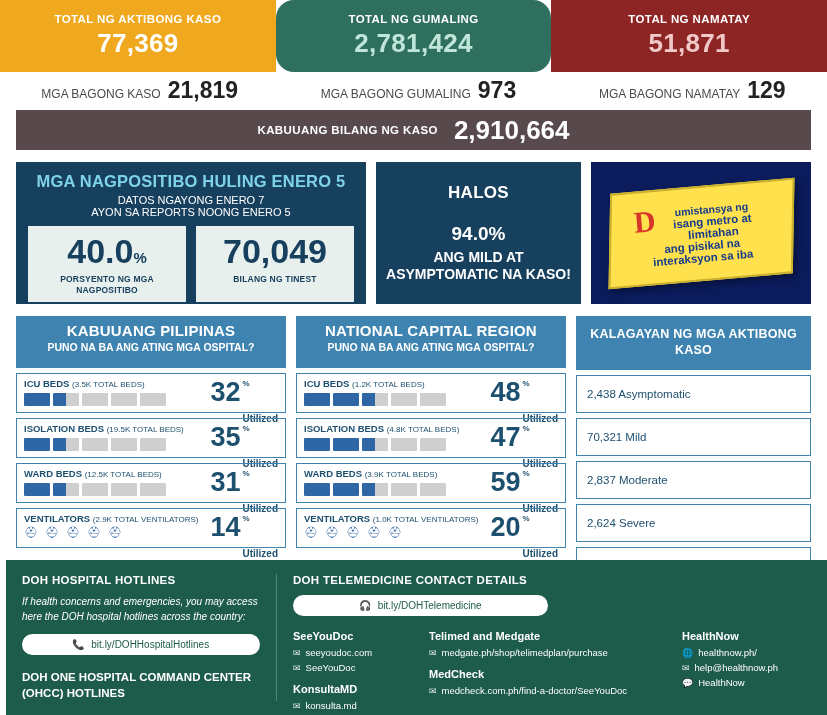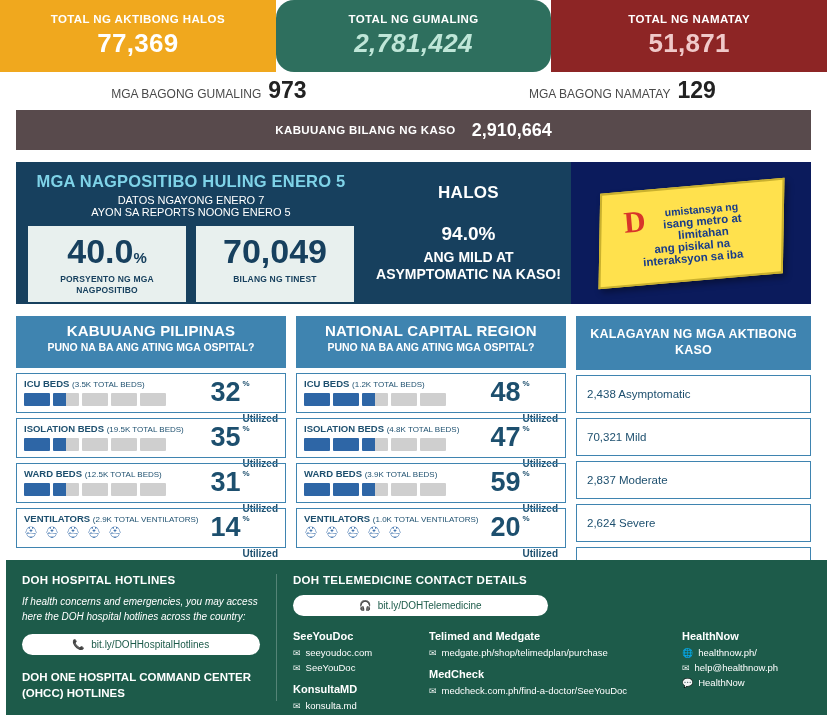--- a/index.html
+++ b/index.html
@@ -20,44 +20,44 @@
     display: flex; flex-direction: column;
     align-items: center; justify-content: center;
     color: #ffffff;
   }
   .top-cell.active { background: #f0a81e; }
   .top-cell.recov  { background: #2e6f5e; border-radius: 18px; }
   .top-cell.death  { background: #8d2525; }
   .top-label { font-size: 11.5px; font-weight: bold; letter-spacing: .4px; }
   .top-value { font-size: 26px; font-weight: bold; margin-top: 3px; letter-spacing: .3px; }
   .top-cell.active .top-value { color: #ffffff; }
-  .top-cell.recov .top-value { color: #bfe6d8; font-style: italic; }
+  .top-cell.recov .top-value { color: #bfe6d8; }
   .top-cell.death .top-value { color: #f0c9c9; }
 
   
   .new-row {
     height: 38px; width: 827px; background: #ffffff;
     display: flex; align-items: center; justify-content: space-around;
     border-bottom: 1px solid #ffffff;
   }
   .new-item { display: flex; align-items: baseline; gap: 7px; color: #333333; }
   .new-label { font-size: 12px; color: #4a4a4a; }
   .new-value { font-size: 23px; font-weight: bold; color: #222222; }
 
   
   .cum-bar {
     margin: 0 16px; height: 40px; background: #584a4c;
     display: flex; align-items: center; justify-content: center; gap: 16px;
     color: #ffffff;
   }
   .cum-label { font-size: 11.5px; font-weight: bold; letter-spacing: .4px; }
-  .cum-value { font-size: 18px; font-weight: bold; }
-
-  
-  .pos-row { display: flex; margin: 12px 16px 0 16px; height: 142px; border-radius: 15px; }
+  .cum-value { font-size: 26px; font-weight: bold; }
+
+  
+  .pos-row { display: flex; gap: 10px; margin: 12px 16px 0 16px; height: 142px; border-radius: 15px; }
   .pos-left { width: 350px; background: #17405e; padding: 10px 12px; color: #ffffff; }
   .pos-left h2 { margin: 0; font-size: 16.5px; font-weight: bold; text-align: center; color: #7fd3e8; letter-spacing: .2px; }
   .pos-sub1 { text-align: center; font-size: 11px; margin-top: 3px; color: #ffffff; }
   .pos-sub2 { text-align: center; font-size: 11px; color: #ffffff; }
   .pos-cards { display: flex; gap: 10px; margin-top: 8px; }
   .pos-card { flex: 1; background: #e8f0ee; color: #17405e; padding: 8px 4px 7px 4px; text-align: center; }
   .pos-big { font-size: 34px; font-weight: bold; line-height: 1; }
   .pos-pct { font-size: 15px; font-weight: bold; }
   .pos-caption { font-size: 8.5px; font-weight: bold; margin-top: 6px; line-height: 1.25; letter-spacing: .2px; }
 
@@ -152,34 +152,38 @@
   .col-h { font-size: 11px; font-weight: bold; margin-bottom: 5px; }
   .col-row { font-size: 9.5px; display: flex; align-items: center; gap: 5px; margin-top: 4px; }
   .gl { font-size: 9px; opacity: .95; }
   .divider { width: 1px; background: rgba(255,255,255,.25); margin: 14px 0; }
 </style>
 </head>
 <body>
 
 <div class="top-row">
   <div class="top-cell active">
-    <div class="top-label">TOTAL NG AKTIBONG HALOS</div>
+    <div class="top-label">TOTAL NG AKTIBONG KASO</div>
     <div class="top-value">77,369</div>
   </div>
   <div class="top-cell recov">
     <div class="top-label">TOTAL NG GUMALING</div>
     <div class="top-value">2,781,424</div>
   </div>
   <div class="top-cell death">
     <div class="top-label">TOTAL NG NAMATAY</div>
     <div class="top-value">51,871</div>
   </div>
 </div>
 
 <div class="new-row">
+  <div class="new-item">
+    <span class="new-label">MGA BAGONG KASO</span>
+    <span class="new-value">21,819</span>
+  </div>
   <div class="new-item">
     <span class="new-label">MGA BAGONG GUMALING</span>
     <span class="new-value">973</span>
   </div>
   <div class="new-item">
     <span class="new-label">MGA BAGONG NAMATAY</span>
     <span class="new-value">129</span>
   </div>
 </div>
 

